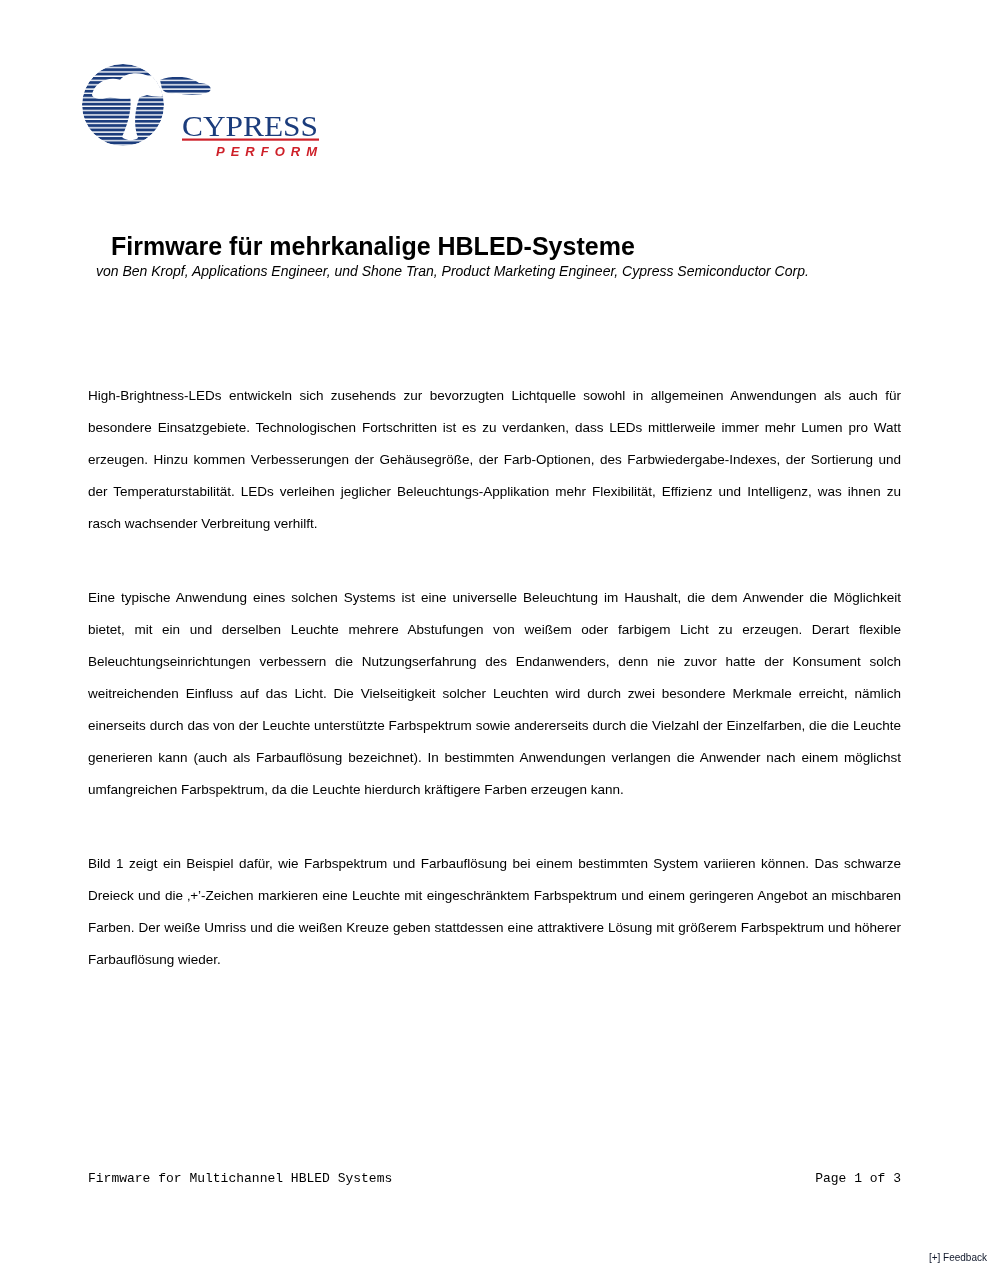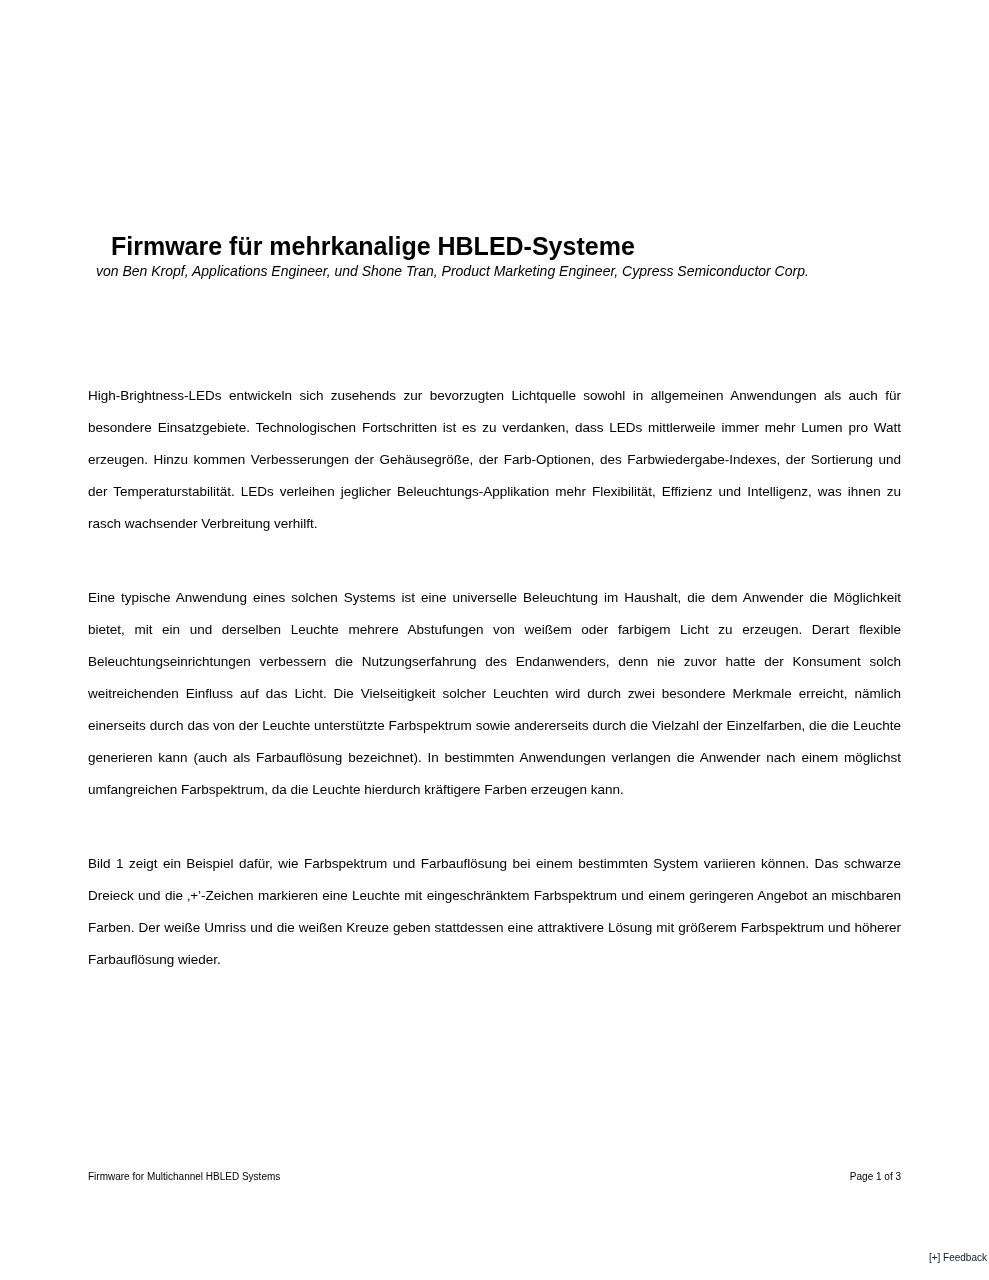--- a/index.html
+++ b/index.html
@@ -46,21 +46,22 @@
     line-height: 32px;
     text-align: justify;
   }
   .body-text p { margin: 0 0 42px 0; }
   .footer-row {
     position: absolute;
     left: 88px;
     width: 813px;
     display: flex;
     justify-content: space-between;
-    font-size: 10px;
+    font-size: 13px;
+    font-family: Liberation Mono, monospace;
   }
   .footer-row.row1 { top: 1171px; }
   .footer-row.row2 { top: 1205px; }
   .feedback {
     position: absolute;
     right: 2px;
     top: 1252px;
     font-size: 10px;
     color: #0f172a;
     text-decoration: none;
@@ -76,20 +77,45 @@
     font-weight: bold;
     font-style: italic;
     letter-spacing: 6px;
   }
 </style>
 </head>
 <body>
 
 <div class="page">
 
+  <div class="logo">
+    <svg width="240" height="100" viewBox="0 0 240 100">
+      <defs>
+        <pattern id="stripes" width="8" height="4.3" patternUnits="userSpaceOnUse">
+          <rect width="8" height="4.3" fill="#1B3C7C"></rect>
+          <rect y="2.9" width="8" height="1.4" fill="#ffffff"></rect>
+        </pattern>
+        <clipPath id="circleClip">
+          <circle cx="43" cy="41" r="41"></circle>
+        </clipPath>
+      </defs>
+
+      <path d="M80,16 C94,10 112,13 119,19 C128,19 134,24 129,28 C120,32 104,31 96,29 C90,31 84,28 82,25 Z" fill="url(#stripes)"></path>
+
+      <g clip-path="url(#circleClip)">
+        <circle cx="43" cy="41" r="41" fill="url(#stripes)"></circle>
+        <path d="M12,31 C14,19 28,12 40,16 C47,7 62,8 70,13 C80,11 90,15 92,21 C97,22 100,26 97,29 C88,34 75,33 67,31 C58,35 40,36 30,33 C22,36 13,35 12,31 Z" fill="#ffffff"></path>
+        <path d="M50,31 C52,44 49,57 42,73 C46,77 54,77 58,74 C53,60 55,45 60,32 Z" fill="#ffffff"></path>
+      </g>
+
+      <text class="cypress-brand" x="238" y="72" text-anchor="end" textLength="136" lengthAdjust="spacingAndGlyphs" fill="#1B3C7C">CYPRESS</text>
+      <rect x="102" y="74.5" width="137" height="2.2" fill="#CE2029"></rect>
+      <text class="cypress-tagline" x="243" y="92" text-anchor="end" fill="#CE2029">PERFORM</text>
+    </svg>
+  </div>
 
   <h1 class="doc-title">Firmware für mehrkanalige HBLED-Systeme</h1>
   <p class="byline">von Ben Kropf, Applications Engineer, und Shone Tran, Product Marketing Engineer, Cypress Semiconductor Corp.</p>
 
   <div class="body-text">
     <p>High-Brightness-LEDs entwickeln sich zusehends zur bevorzugten Lichtquelle sowohl in allgemeinen Anwendungen als auch für besondere Einsatzgebiete. Technologischen Fortschritten ist es zu verdanken, dass LEDs mittlerweile immer mehr Lumen pro Watt erzeugen. Hinzu kommen Verbesserungen der Gehäusegröße, der Farb-Optionen, des Farbwiedergabe-Indexes, der Sortierung und der Temperaturstabilität. LEDs verleihen jeglicher Beleuchtungs-Applikation mehr Flexibilität, Effizienz und Intelligenz, was ihnen zu rasch wachsender Verbreitung verhilft.</p>
     <p>Eine typische Anwendung eines solchen Systems ist eine universelle Beleuchtung im Haushalt, die dem Anwender die Möglichkeit bietet, mit ein und derselben Leuchte mehrere Abstufungen von weißem oder farbigem Licht zu erzeugen. Derart flexible Beleuchtungseinrichtungen verbessern die Nutzungserfahrung des Endanwenders, denn nie zuvor hatte der Konsument solch weitreichenden Einfluss auf das Licht. Die Vielseitigkeit solcher Leuchten wird durch zwei besondere Merkmale erreicht, nämlich einerseits durch das von der Leuchte unterstützte Farbspektrum sowie andererseits durch die Vielzahl der Einzelfarben, die die Leuchte generieren kann (auch als Farbauflösung bezeichnet). In bestimmten Anwendungen verlangen die Anwender nach einem möglichst umfangreichen Farbspektrum, da die Leuchte hierdurch kräftigere Farben erzeugen kann.</p>
     <p>Bild 1 zeigt ein Beispiel dafür, wie Farbspektrum und Farbauflösung bei einem bestimmten System variieren können. Das schwarze Dreieck und die ‚+’-Zeichen markieren eine Leuchte mit eingeschränktem Farbspektrum und einem geringeren Angebot an mischbaren Farben. Der weiße Umriss und die weißen Kreuze geben stattdessen eine attraktivere Lösung mit größerem Farbspektrum und höherer Farbauflösung wieder.</p>
   </div>
 

